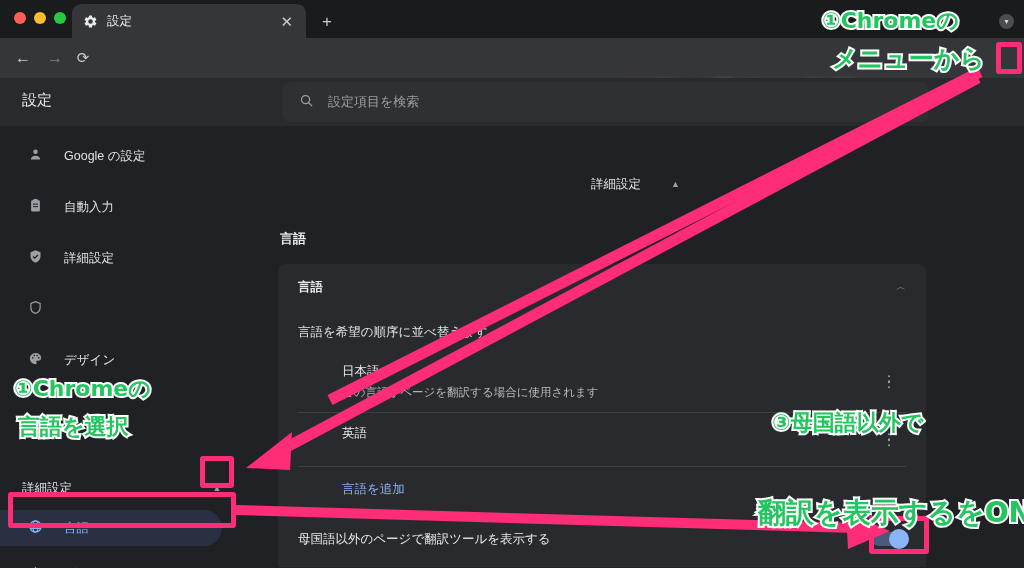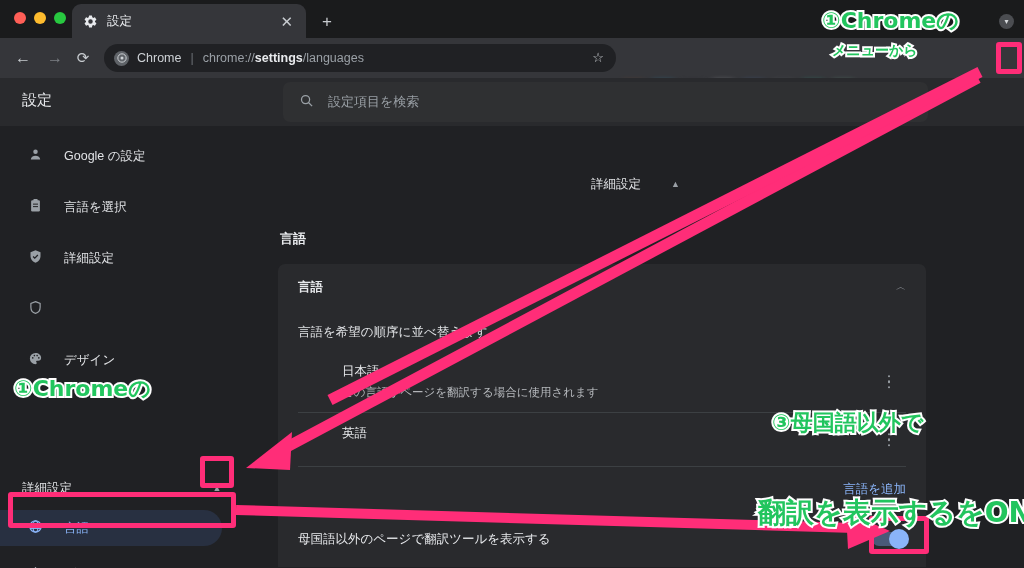--- a/index.html
+++ b/index.html
@@ -126,21 +126,21 @@
   .lang-row { position: relative; margin: 0 20px; border-top: 1px solid #3c4043;
     padding: 12px 0 12px 44px; min-height: 54px; }
   .lang-row:first-of-type { border-top: none; }
   .lang-name { color: #e8eaed; font-size: 12.5px; }
   .lang-desc { color: #b6b9bd; font-size: 11.5px; margin-top: 5px; }
   .row-kebab { position: absolute; right: 10px; top: 50%; transform: translateY(-50%);
     width: 14px; display: flex; flex-direction: column; align-items: center; gap: 3px; }
   .row-kebab i { width: 2.5px; height: 2.5px; border-radius: 50%; background: #9aa0a6; display: block; }
 
   .add-lang { margin: 0 20px; border-top: 1px solid #3c4043; padding: 14px 0 16px 44px;
-    color: #8ab4f8; font-size: 12.5px; text-align: right; }
+    color: #8ab4f8; font-size: 12.5px; }
 
   .toggle-card {
     position: absolute; left: 28px; top: 385px; width: 648px; height: 56px;
     background: #292a2d; display: flex; align-items: center; padding: 0 20px;
   }
   .toggle-card .t { flex: 1 1 auto; color: #e8eaed; font-size: 12.5px; }
   .switch { width: 34px; height: 14px; border-radius: 7px; background: #4a5a78; position: relative; }
   .switch .knob { position: absolute; right: -3px; top: -3px; width: 20px; height: 20px;
     border-radius: 50%; background: #8ab4f8; }
 
@@ -177,32 +177,20 @@
 
     <div class="newtab">+</div>
     <div class="profile-chip">▾</div>
   </div>
 
   <div class="toolbar">
     <div class="nav-btn nav-back">←</div>
     <div class="nav-btn nav-fwd">→</div>
     <div class="nav-btn nav-reload">⟳</div>
 
-    <div class="omnibox">
-      <span class="omni-icon">
-        <svg width="10" height="10" viewBox="0 0 24 24" fill="#cdd1d5">
-          <circle cx="12" cy="12" r="10" fill="none" stroke="#cdd1d5" stroke-width="2.4"></circle>
-          <circle cx="12" cy="12" r="3.6"></circle>
-        </svg>
-      </span>
-      <span class="omni-chrome">Chrome</span>
-      <span class="omni-sep">|</span>
-      <span class="omni-url"><span>chrome://</span><b>settings</b><span>/languages</span></span>
-      <span class="omni-star">☆</span>
-    </div>
 
     <div class="ext-strip" id="ext-strip">
         <span class="ext" style="background: rgb(138, 74, 40);"></span>
         <span class="ext" style="background: rgb(31, 163, 216);"></span>
         <span class="ext" style="background: rgb(43, 44, 48);"></span>
         <span class="ext" style="background: rgb(223, 227, 230);"></span>
         <span class="ext" style="background: rgb(74, 121, 199);"></span>
         <span class="ext" style="background: rgb(107, 110, 114);"></span>
         <span class="ext" style="background: rgb(31, 200, 160);"></span>
         <span class="ext" style="background: rgb(127, 214, 168);"></span>
@@ -236,21 +224,21 @@
           </svg></span>
         <span class="lbl">Google の設定</span>
       </div>
       <div class="snav" style="top: 63px;">
         <span class="ico"><svg width="15" height="15" viewBox="0 0 24 24" fill="currentColor">
             <rect x="5" y="3.5" width="14" height="18" rx="2"></rect>
             <rect x="8.5" y="1.5" width="7" height="4" rx="1.4" fill="currentColor"></rect>
             <rect x="8" y="9" width="8" height="1.6" fill="#202124"></rect>
             <rect x="8" y="13" width="8" height="1.6" fill="#202124"></rect>
           </svg></span>
-        <span class="lbl">言語を選択</span>
+        <span class="lbl">自動入力</span>
       </div>
       <div class="snav" style="top: 114px;">
         <span class="ico"><svg width="15" height="15" viewBox="0 0 24 24" fill="currentColor">
             <path d="M12 2l8 3.2v6.1c0 5-3.4 9.5-8 10.7-4.6-1.2-8-5.7-8-10.7V5.2z"></path>
             <path d="M8.2 12l2.6 2.6 5-5" stroke="#202124" stroke-width="2" fill="none"></path>
           </svg></span>
         <span class="lbl">詳細設定</span>
       </div>
       <div class="snav" style="top: 165px;">
         <span class="ico"><svg width="15" height="15" viewBox="0 0 24 24" fill="none" stroke="currentColor" stroke-width="1.9">
@@ -350,20 +338,21 @@
         <line x1="980" y1="72" x2="330" y2="400" stroke="#ff2d78" stroke-width="11"></line>
       </g>
     </svg>
 
     <div class="anno-box" style="left:996px;top:42px;width:26px;height:32px;"></div>
     <div class="anno-box" style="left:200px;top:456px;width:34px;height:32px;"></div>
     <div class="anno-box" style="left:8px;top:492px;width:228px;height:36px;"></div>
     <div class="anno-box" style="left:869px;top:516px;width:60px;height:38px;"></div>
 
     <div class="anno-text" style="left:822px;top:6px;font-size:22px;">①Chromeの</div>
-    <div class="anno-text" style="left:832px;top:42px;font-size:14px;">メニューから</div>
+    <div class="anno-text" style="left:832px;top:42px;font-size:25px;">メニューから</div>
 
     <div class="anno-text" style="left:14px;top:374px;font-size:22px;">①Chromeの</div>
+    <div class="anno-text" style="left:18px;top:412px;font-size:22px;">言語を選択</div>
 
     <div class="anno-text" style="left:772px;top:408px;font-size:22px;">③母国語以外で</div>
     <div class="anno-text" style="left:758px;top:446px;font-size:28px;margin-top:48px;">翻訳を表示するをON</div>
   </div>
 </div>
 
 </body></html>

